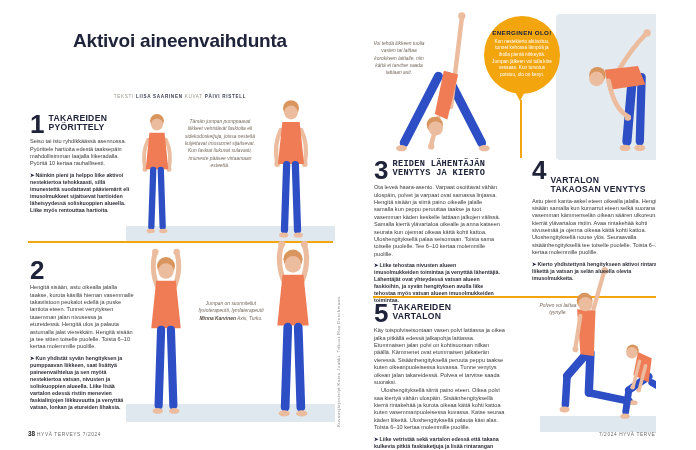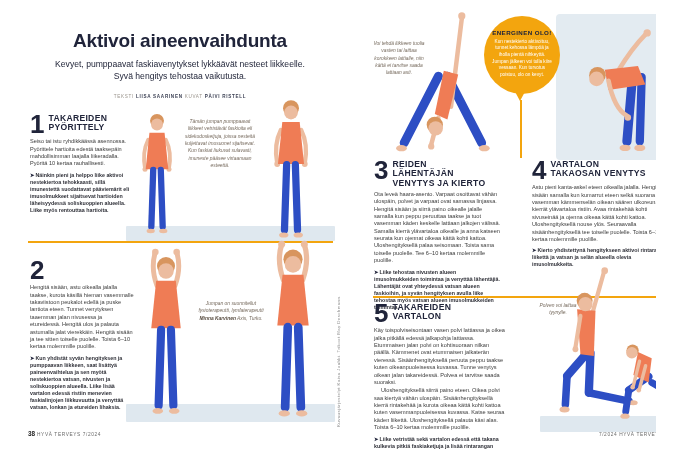--- a/index.html
+++ b/index.html
@@ -41,21 +41,20 @@
            letter-spacing:0.4px;z-index:3;}
   .fig{z-index:2;}
   svg{display:block;}
 </style>
 </head>
 <body>
 
 <div class="spread">
 
   <div class="abs title" style="left:20px;top:30px;width:320px;">Aktivoi aineenvaihdunta</div>
-  <div class="abs subtitle" style="left:50px;top:58px;width:260px;">Kevyet, pumppaavat faskiavenytykset lykkäävät nesteet liikkeelle. Syvä hengitys tehostaa vaikutusta.</div>
   <div class="abs byline" style="left:50px;top:94px;width:260px;">
     <span>TEKSTI</span>
     <b>LIISA SAARINEN</b>
     <span>KUVAT</span>
     <b>PÄIVI RISTELL</b>
   </div>
 
   <div class="abs sec" style="left:30px;top:114px;width:104px;">
     <div class="sec-head">
       <div class="num">1</div>
@@ -189,30 +188,30 @@
       <path d="M46 66 Q52 96 66 104" stroke="#ecbc9f" stroke-width="5" stroke-linecap="round" fill="none"></path>
       <circle cx="67" cy="106" r="3.5" fill="#ecbc9f"></circle>
       <circle cx="34" cy="60" r="9" fill="#d8955e"></circle>
         <circle cx="33" cy="64" r="8" fill="#ecbc9f"></circle>
     </svg>
   </div>
 
   <div class="abs sec" style="left:374px;top:160px;width:128px;">
     <div class="sec-head">
       <div class="num">3</div>
-      <div class="sec-title" style="width:96px;">REIDEN LÄHENTÄJÄN VENYTYS JA KIERTO</div>
+      <div class="sec-title" style="width:96px;font-family:Liberation Mono, monospace;">REIDEN LÄHENTÄJÄN VENYTYS JA KIERTO</div>
     </div>
     <p class="body-txt">Ota leveä haara-asento. Varpaat osoittavat vähän ulospäin, polvet ja varpaat ovat samassa linjassa. Hengitä sisään ja siirrä paino oikealle jalalle samalla kun peppu peruuttaa taakse ja tuot vasemman käden keskelle lattiaan jalkojen välissä. Samalla kierrä ylävartaloa oikealle ja anna katseen seurata kun ojennat oikeaa kättä kohti kattoa. Uloshengityksellä palaa seisomaan. Toista sama toiselle puolelle. Tee 6–10 kertaa molemmille puolille.</p>
     <p class="tip"><span class="arr">➤</span><span>Liike tehostaa nivusten alueen imusolmukkeiden toimintaa ja venyttää lähentäjiä. Lähentäjät ovat yhteydessä vatsan alueen faskioihin, ja syvän hengityksen avulla liike tehostaa myös vatsan alueen imusolmukkeiden toimintaa.</span></p>
   </div>
 
   <div class="abs sec" style="left:532px;top:160px;width:140px;">
     <div class="sec-head">
       <div class="num">4</div>
-      <div class="sec-title" style="width:100px;">VARTALON TAKAOSAN VENYTYS</div>
+      <div class="sec-title" style="width:100px;margin-top:16px;">VARTALON TAKAOSAN VENYTYS</div>
     </div>
     <p class="body-txt">Astu pieni kanta-askel eteen oikealla jalalla. Hengitä sisään samalla kun kumarrut eteen selkä suorana ja tuot vasemman kämmenselän oikean säären ulkoreunaan ja kierrät ylävartaloa ristiin. Avaa rintakehää kohti sivuseinää ja ojenna oikeaa kättä kohti kattoa. Uloshengityksellä nouse ylös. Seuraavalla sisäänhengityksellä tee toiselle puolelle. Toista 6–10 kertaa molemmille puolille.</p>
     <p class="tip"><span class="arr">➤</span><span>Kierto yhdistettynä hengitykseen aktivoi rintarangan liikettä ja vatsan ja selän alueella olevia imusolmukkeita.</span></p>
   </div>
 
   <div class="abs yline" style="left:373px;top:296px;width:299px;"></div>
 
   <div class="abs sec" style="left:374px;top:303px;width:132px;">
     <div class="sec-head">
       <div class="num">5</div>

